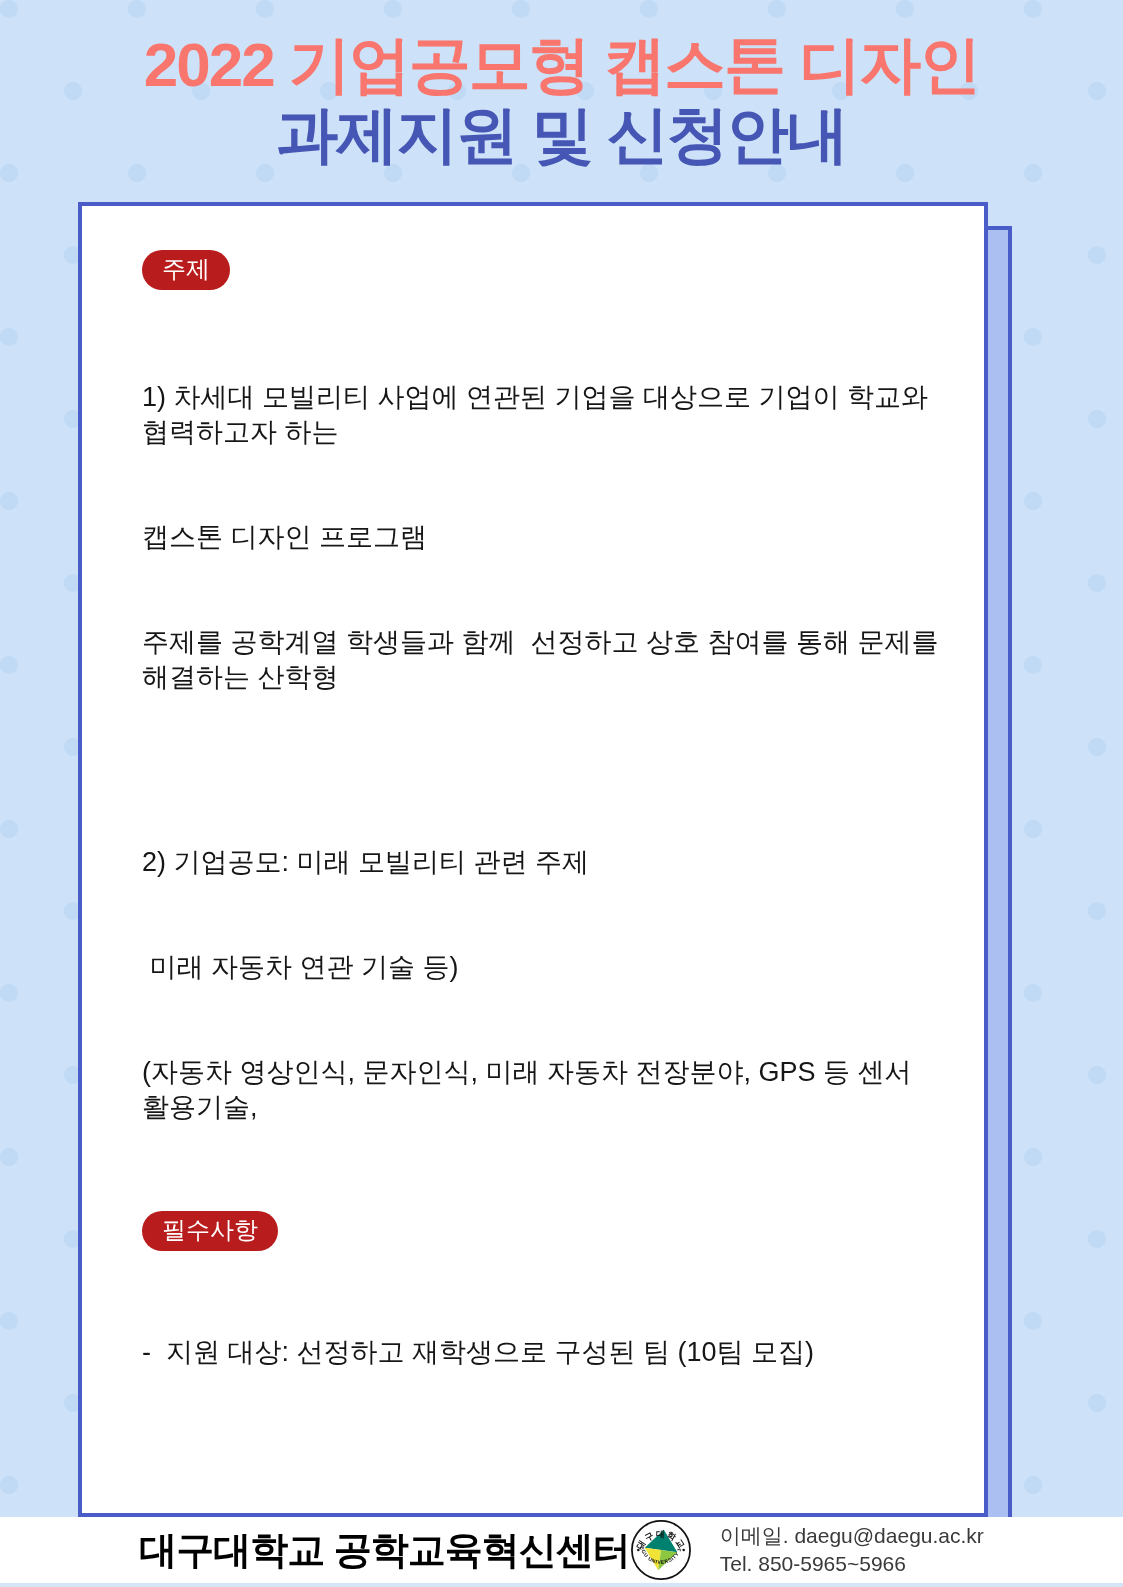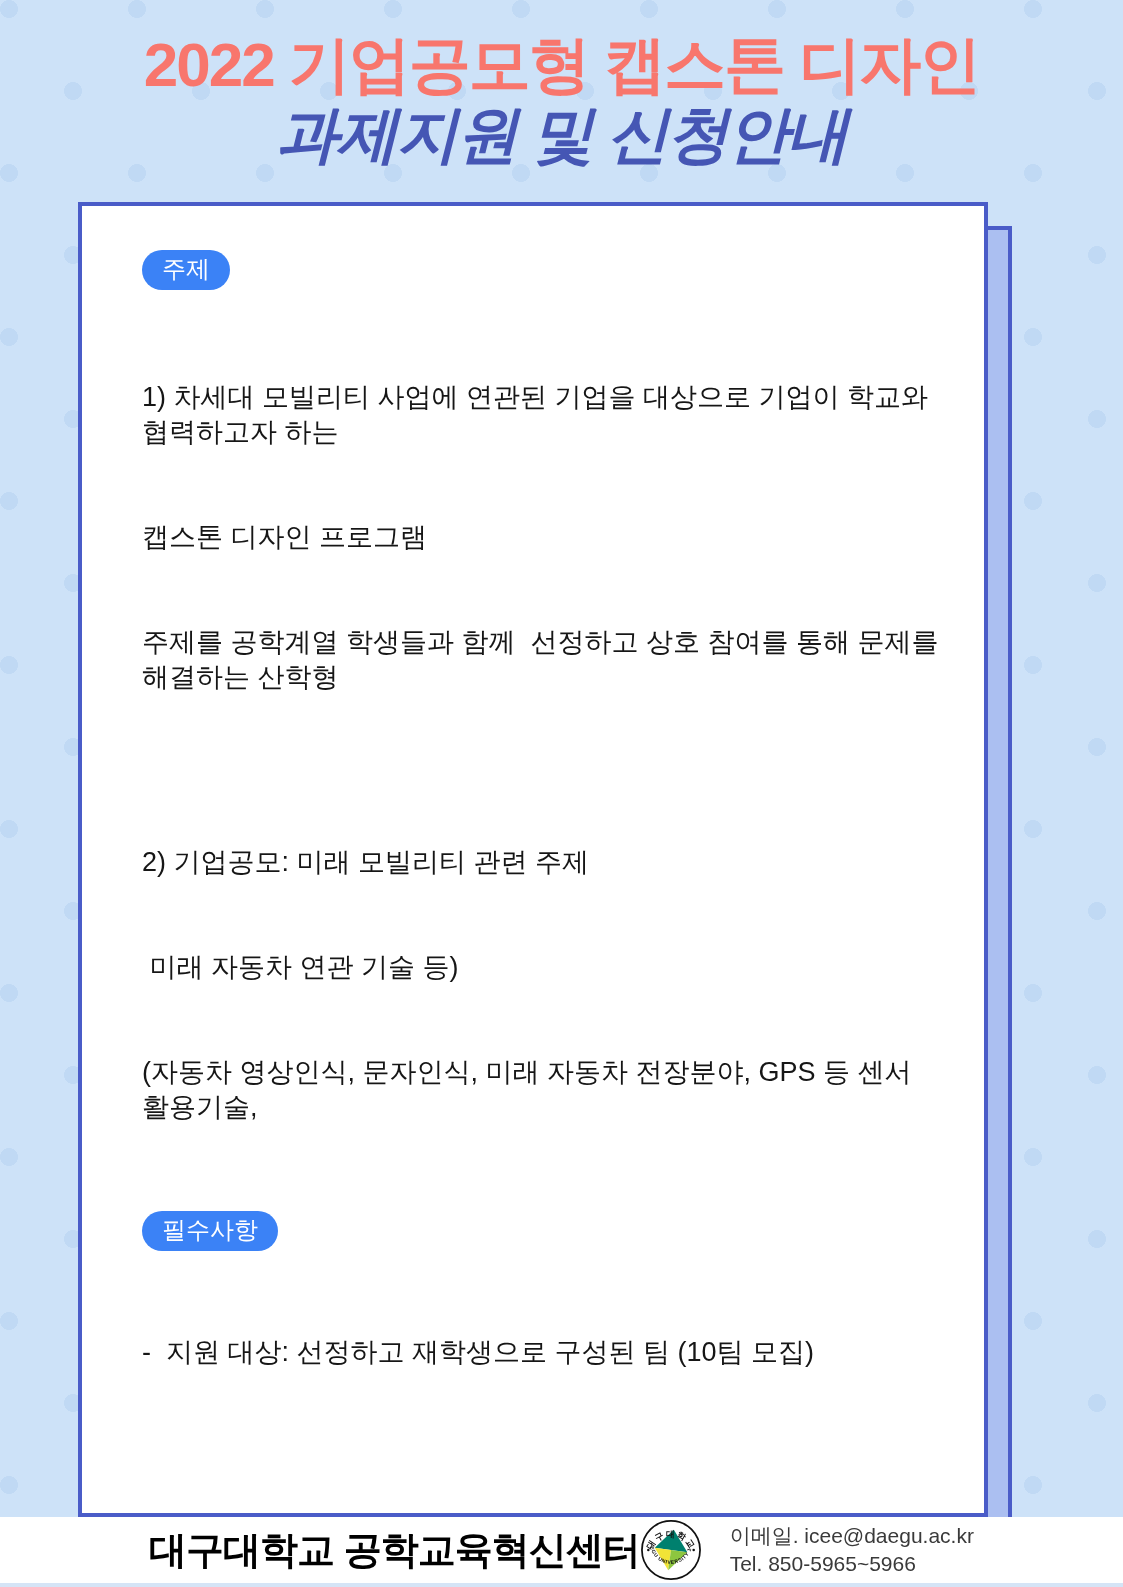--- a/index.html
+++ b/index.html
@@ -11,31 +11,31 @@
       radial-gradient(circle 9px at 9px 9px, #c0d9f4 98%, rgba(0,0,0,0) 100%),
       radial-gradient(circle 9px at 9px 9px, #c0d9f4 98%, rgba(0,0,0,0) 100%);
     background-size:128px 164px,128px 164px;
     background-position:0 0,64px 82px;
   }
   .kw{white-space:pre-wrap;}
   
   .poster-header{position:absolute;top:30px;left:0;width:100%;text-align:center;line-height:1.13;
     font-weight:800;font-size:62px;letter-spacing:-2px;}
   .title-red{color:#f8766d;}
-  .title-blue{color:#4556b4;font-style:italic;}
+  .title-blue{color:#4556b4;}
   
   .card-shadow{position:absolute;left:102px;top:226px;width:910px;height:1315px;
     box-sizing:border-box;background:#abbff1;border:4px solid #4a5cc8;}
   .card{position:absolute;left:78px;top:202px;width:910px;height:1315px;
     box-sizing:border-box;background:#ffffff;border:4px solid #4a5cc8;
     padding:44px 42px 0 60px;overflow:hidden;}
   
   .badge{display:inline-block;color:#fff;font-size:24px;line-height:1;
     padding:7px 20px 9px;border-radius:20px;}
-  .badge-red{background:#3b82f6;}
+  .badge-red{background:#b91c1c;}
   
   .para{font-size:27px;line-height:35px;color:#161616;}
   .p1{margin-top:20px;}
   .p2{margin-top:10px;}
   .req-badge{margin-top:16px;}
   .req-block{margin-top:16px;font-size:27px;line-height:34px;color:#161616;}
   
   .footer-band{position:absolute;left:0;top:1517px;width:100%;height:66px;background:#ffffff;
     display:flex;align-items:center;justify-content:center;gap:0;}
   .footer-org{font-size:38px;font-weight:800;color:#000;letter-spacing:-1px;}
@@ -117,18 +117,18 @@
     <circle cx="55.4" cy="32" r="1.3" fill="#111111"></circle>
     <text font-size="9" font-weight="700" fill="#111111" letter-spacing="1.5" font-family="Liberation Sans, sans-serif">
       <textPath href="#arcTop" startOffset="50%" text-anchor="middle">대구대학교</textPath>
     </text>
     <text font-size="5.2" font-weight="700" fill="#111111" letter-spacing="0.6" font-family="Liberation Sans, sans-serif">
       <textPath href="#arcBottom" startOffset="50%" text-anchor="middle">DAEGU UNIVERSITY 1956</textPath>
     </text>
   </svg>
 
   <div class="footer-contact">
-    <div>이메일. icee@daegu.ac.kr</div>
+    <div>이메일. daegu@daegu.ac.kr</div>
     <div>Tel. 850-5965~5966</div>
   </div>
 </div>
 
 <div class="bottom-strip"></div>
 
 </body></html>

